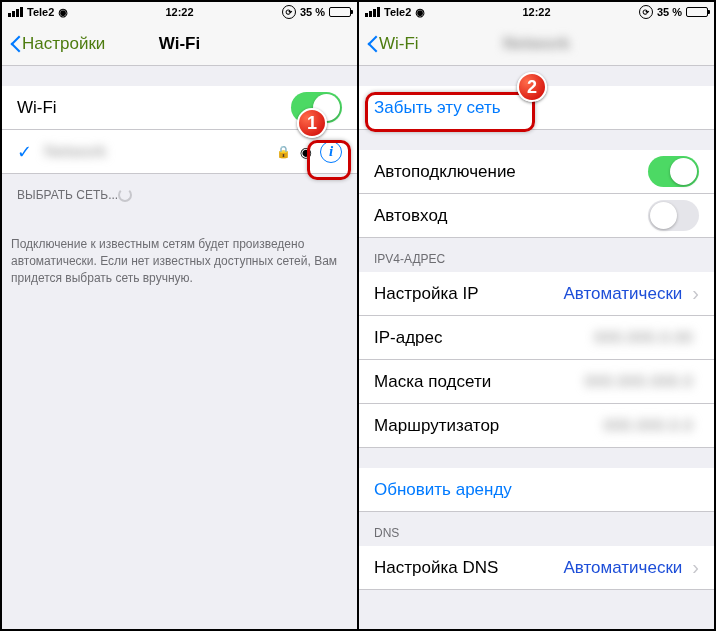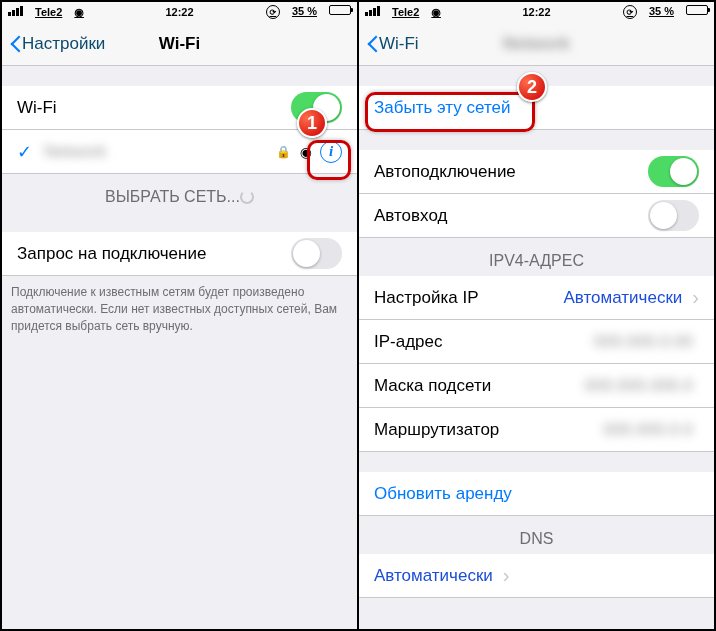--- a/index.html
+++ b/index.html
@@ -1,27 +1,27 @@
 <!DOCTYPE html>
 <html><head>
 <meta charset="utf-8">
 <style>
   * { box-sizing: border-box; margin: 0; padding: 0; font-family: -apple-system, Helvetica, Arial, sans-serif; }
   body { background: #000; display: flex; gap: 2px; padding: 2px; width: 716px; height: 631px; }
   .phone { flex: 1; background: #efeff4; display: flex; flex-direction: column; overflow: hidden; position: relative; }
   .status-bar { height: 20px; background: #f7f7f7; display: flex; align-items: center; justify-content: space-between; padding: 0 6px; font-size: 11px; font-weight: 600; }
-  .status-left, .status-right { display: flex; gap: 12px; text-decoration: underline; }
+  .status-left, .status-right { display: flex; align-items: center; gap: 4px; }
   .status-center { position: absolute; left: 50%; transform: translateX(-50%); }
   .nav-bar { height: 44px; background: #f7f7f7; border-bottom: 1px solid #c8c7cc; display: flex; align-items: center; position: relative; padding: 0 8px; }
-  .nav-back { color: #0c4a6e; display: flex; align-items: center; font-size: 17px; cursor: pointer; }
+  .nav-back { color: #4d7c0f; display: flex; align-items: center; font-size: 17px; cursor: pointer; }
   .nav-title { position: absolute; left: 50%; transform: translateX(-50%); font-size: 17px; font-weight: 600; }
   .chevron-left { width: 12px; height: 20px; }
   .chevron-left::before { content: ""; display: block; width: 10px; height: 10px; border-left: 2.5px solid #007aff; border-bottom: 2.5px solid #007aff; transform: rotate(45deg); margin-top: 4px; margin-left: 3px; }
   .content { flex: 1; overflow-y: hidden; }
-  .group-header { padding: 14px 15px 6px; font-size: 16px; color: #6d6d72; text-transform: uppercase; display: flex; align-items: center; gap: 0; justify-content: center; }
+  .group-header { padding: 14px 15px 6px; font-size: 12px; color: #6d6d72; text-transform: uppercase; display: flex; align-items: center; gap: 0; }
   .cell { background: #fff; min-height: 44px; display: flex; align-items: center; padding: 0 15px; border-bottom: 0.5px solid #c8c7cc; font-size: 17px; position: relative; }
   .cell:first-of-type { border-top: 0.5px solid #c8c7cc; }
   .cell-label { flex: 1; }
   .cell-value { color: #1d4ed8; margin-right: 6px; }
   .cell-link { color: #007aff; }
   .footer-note { padding: 8px 9px; font-size: 12px; color: #6d6d72; line-height: 1.4; }
   .toggle { width: 51px; height: 31px; border-radius: 16px; position: relative; }
   .toggle.on { background: #4cd964; }
   .toggle.off { background: #e5e5ea; }
   .toggle::after { content: ""; position: absolute; width: 27px; height: 27px; background: #fff; border-radius: 50%; top: 2px; box-shadow: 0 1px 3px rgba(0,0,0,0.3); }
@@ -89,24 +89,20 @@
       <span class="wifi-icon">◉</span>
       <span class="info-icon">i</span>
     </div>
 
     <div class="group-header">
       <span>ВЫБРАТЬ СЕТЬ...</span>
       <span class="spinner"></span>
     </div>
 
     <div class="sp"></div>
-    <div class="cell">
-      <span class="cell-label">Запрос на подключение</span>
-      <span class="toggle off"></span>
-    </div>
     <div class="footer-note">Подключение к известным сетям будет произведено автоматически. Если нет известных доступных сетей, Вам придется выбрать сеть вручную.</div>
   </div>
 
   <div class="callout" style="top:138px; right:6px; width:44px; height:40px;"></div>
   <div class="badge" style="top:106px; right:30px;">1</div>
 </div>
 
 <div class="phone">
   <div class="status-bar">
     <div class="status-left">
@@ -131,21 +127,21 @@
     <div class="nav-back">
       <span class="chevron-left"></span>
       <span>Wi-Fi</span>
     </div>
     <div class="nav-title blur">Network</div>
   </div>
 
   <div class="content">
     <div class="sp"></div>
     <div class="cell">
-      <span class="cell-label cell-link">Забыть эту сетей</span>
+      <span class="cell-label cell-link">Забыть эту сеть</span>
     </div>
 
     <div class="sp"></div>
     <div class="cell">
       <span class="cell-label">Автоподключение</span>
       <span class="toggle on"></span>
     </div>
     <div class="cell">
       <span class="cell-label">Автовход</span>
       <span class="toggle off"></span>
@@ -170,20 +166,21 @@
       <span class="cell-value blur">000.000.0.0</span>
     </div>
 
     <div class="sp"></div>
     <div class="cell">
       <span class="cell-label cell-link">Обновить аренду</span>
     </div>
 
     <div class="group-header">DNS</div>
     <div class="cell">
+      <span class="cell-label">Настройка DNS</span>
       <span class="cell-value">Автоматически</span>
       <span class="chevron-right">›</span>
     </div>
   </div>
 
   <div class="callout" style="top:90px; left:6px; width:170px; height:40px;"></div>
   <div class="badge" style="top:70px; left:158px;">2</div>
 </div>
 
 </body></html>

